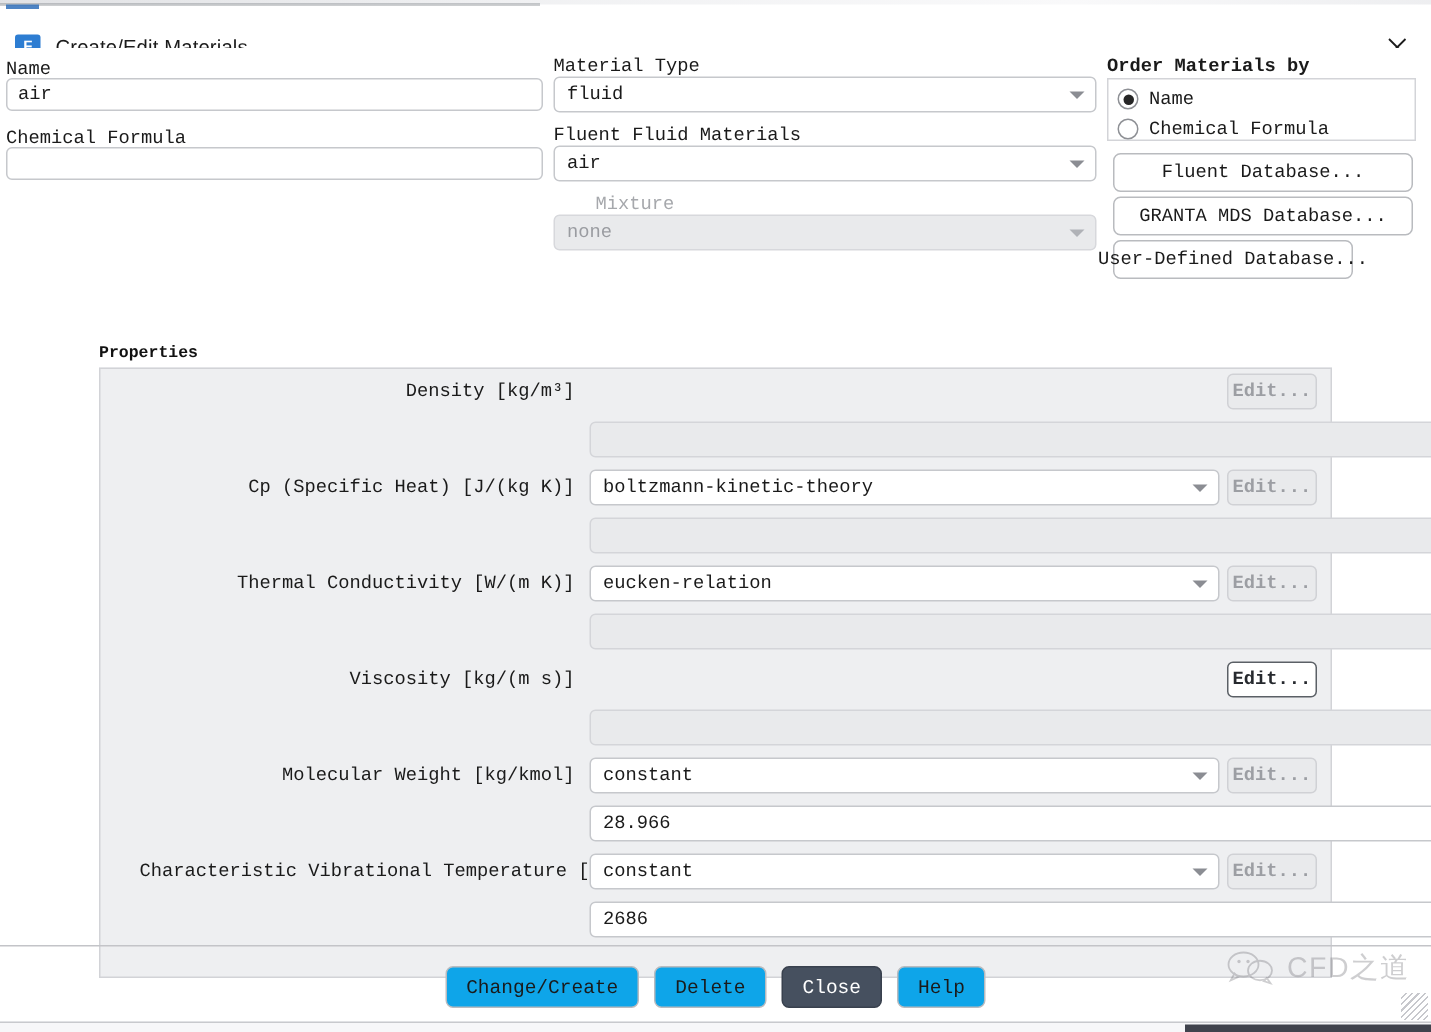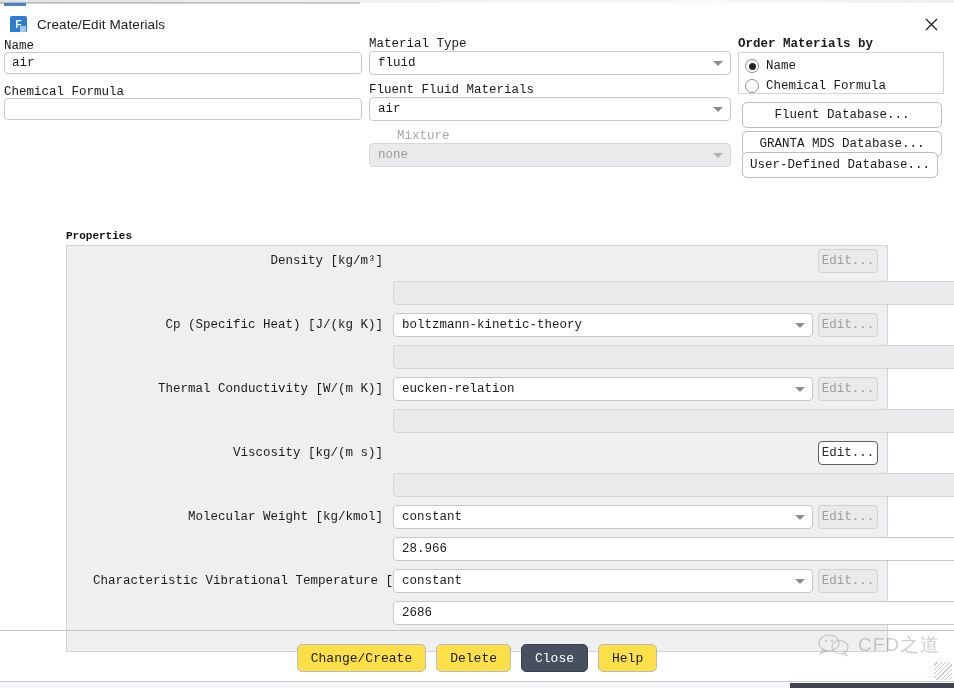--- a/index.html
+++ b/index.html
@@ -49,21 +49,21 @@
   }
   .corner-grip {
     position: absolute; right: 2px; bottom: 8px; width: 18px; height: 18px;
     background:
       repeating-linear-gradient(135deg, transparent 0 2px, #b9bac0 2px 3px);
     opacity: .8;
   }
 
   
   .titlebar {
-    position: absolute; left: 0; top: 10px; width: 954px; height: 28px;
+    position: absolute; left: 0; top: 17px; width: 954px; height: 28px;
     background: #ffffff;
     display: flex; align-items: center;
   }
   .app-icon {
     width: 17px; height: 17px; margin-left: 10px; flex: none;
     background: #2d7dd2;
     border-radius: 2px;
     position: relative;
   }
   .app-icon::after {
@@ -223,20 +223,21 @@
     position: absolute; left: 818px; width: 60px; height: 24px;
     box-sizing: border-box;
     border: 1px solid #d0d1d5;
     border-radius: 4px;
     background: #e9eaec;
     color: #9c9ea3;
     font-family: "Liberation Mono", monospace;
     font-size: 12.5px;
     display: flex; align-items: center; justify-content: center;
     cursor: default;
+    font-weight: bold;
   }
   .editbtn.enabled {
     background: #ffffff;
     border: 1px solid #5b6066;
     color: #26292e;
     cursor: pointer;
   }
 
   
   .footer-sep {
@@ -246,21 +247,21 @@
   .footer-btns {
     position: absolute; left: 0; top: 644px; width: 954px;
     display: flex; justify-content: center; align-items: center; gap: 10px;
   }
   .fbtn {
     box-sizing: border-box;
     height: 28px;
     padding: 0 13px;
     border: 1px solid #b9bbbf;
     border-radius: 5px;
-    background: #fde047;
+    background: #0ea5e9;
     font-family: "Liberation Mono", monospace;
     font-size: 13px;
     color: #1a1a1a;
     display: flex; align-items: center; justify-content: center;
     cursor: pointer;
     white-space: nowrap;
   }
   .fbtn.primary {
     background: #46505f;
     border-color: #39414e;
@@ -335,21 +336,21 @@
         <span class="lbl">Name</span>
       </div>
       <div class="radio-row" style="margin:2px 0 0 6px;">
         <span class="radio"></span>
         <span class="lbl">Chemical Formula</span>
       </div>
     </div>
 
     <div class="dbbtn" style="left:742px;top:70px;width:200px;height:26px;">Fluent Database...</div>
     <div class="dbbtn" style="left:742px;top:99px;width:200px;height:26px;">GRANTA MDS Database...</div>
-    <div class="dbbtn" style="left:742px;top:120px;width:196px;height:26px;">User-Defined Database...</div>
+    <div class="dbbtn" style="left:742px;top:128px;width:160px;height:26px;">User-Defined Database...</div>
 
     <div class="props-title">Properties</div>
     <div class="props-box"></div>
 
     <div class="prop-label" style="left:93px;top:222px;width:290px;">Density [kg/m³]</div>
     <div class="editbtn" style="top:217px;">Edit...</div>
     <div class="prop-value" style="top:249px;"></div>
 
     <div class="prop-label" style="left:93px;top:286px;width:290px;">Cp (Specific Heat) [J/(kg K)]</div>
     <div class="prop-combo combo" style="top:281px;">

